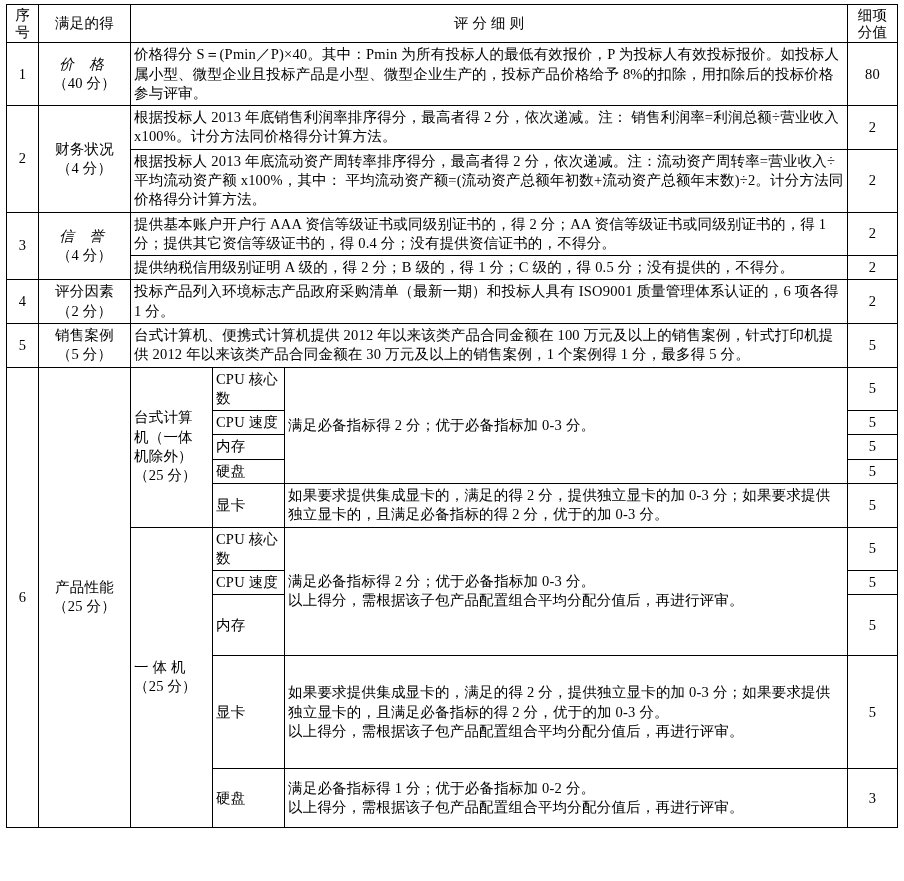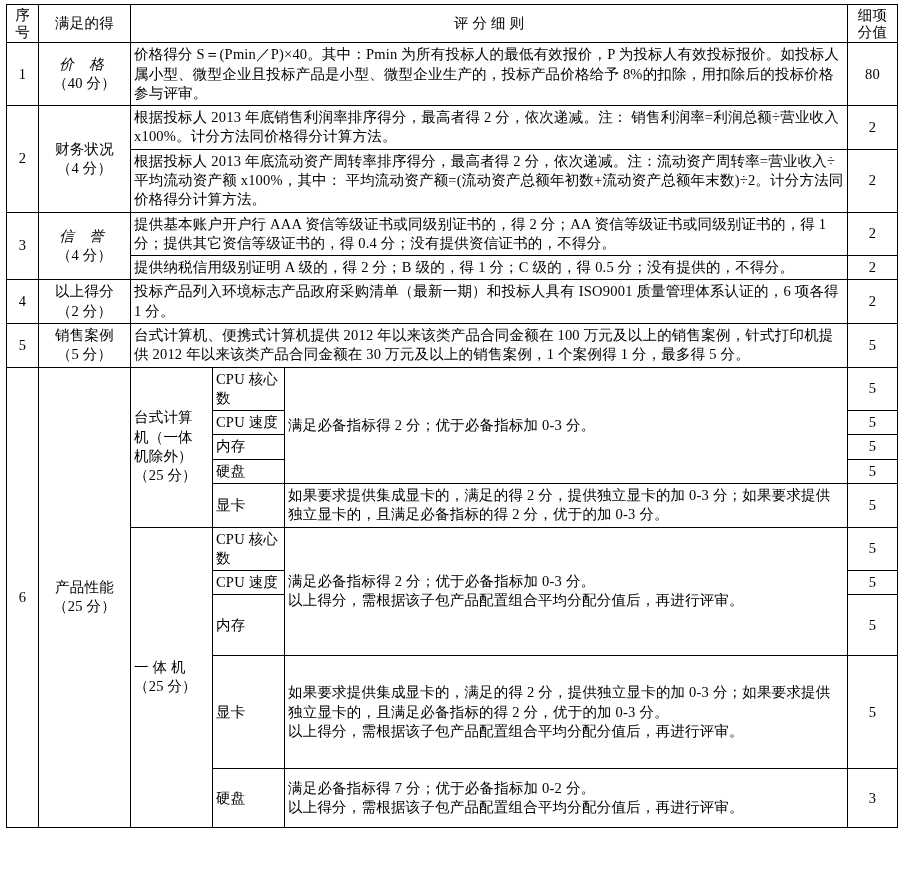--- a/index.html
+++ b/index.html
@@ -128,21 +128,21 @@
         <td class="center pts">2</td>
       </tr>
       <tr>
         <td colspan="3" class="detail-cell">提供纳税信用级别证明 A 级的，得 2 分；B 级的，得 1 分；C 级的，得 0.5 分；没有提供的，不得分。</td>
         <td class="center pts">2</td>
       </tr>
 
       <tr>
         <td class="center">4</td>
         <td class="center factor-line">
-          <div>以上得分</div>
+          <div>评分因素</div>
           <div>（2 分）</div>
         </td>
         <td colspan="3" class="detail-cell">投标产品列入环境标志产品政府采购清单（最新一期）和投标人具有 ISO9001 质量管理体系认证的，6 项各得 1 分。</td>
         <td class="center pts">2</td>
       </tr>
 
       <tr>
         <td class="center">5</td>
         <td class="center factor-line">
           <div>销售案例</div>
@@ -205,19 +205,19 @@
         <td class="center pts">5</td>
       </tr>
       <tr>
         <td class="vmid" style="height:108px">显卡</td>
         <td class="detail-cell vmid" style="white-space:pre-line">如果要求提供集成显卡的，满足的得 2 分，提供独立显卡的加 0-3 分；如果要求提供独立显卡的，且满足必备指标的得 2 分，优于的加 0-3 分。
 以上得分，需根据该子包产品配置组合平均分配分值后，再进行评审。</td>
         <td class="center pts">5</td>
       </tr>
       <tr>
         <td class="vmid" style="height:54px">硬盘</td>
-        <td class="detail-cell vtop" style="white-space:pre-line">满足必备指标得 7 分；优于必备指标加 0-2 分。
+        <td class="detail-cell vtop" style="white-space:pre-line">满足必备指标得 1 分；优于必备指标加 0-2 分。
 以上得分，需根据该子包产品配置组合平均分配分值后，再进行评审。</td>
         <td class="center pts vtop">3</td>
       </tr>
     </tbody>
   </table>
 </div>
 
 </body></html>

